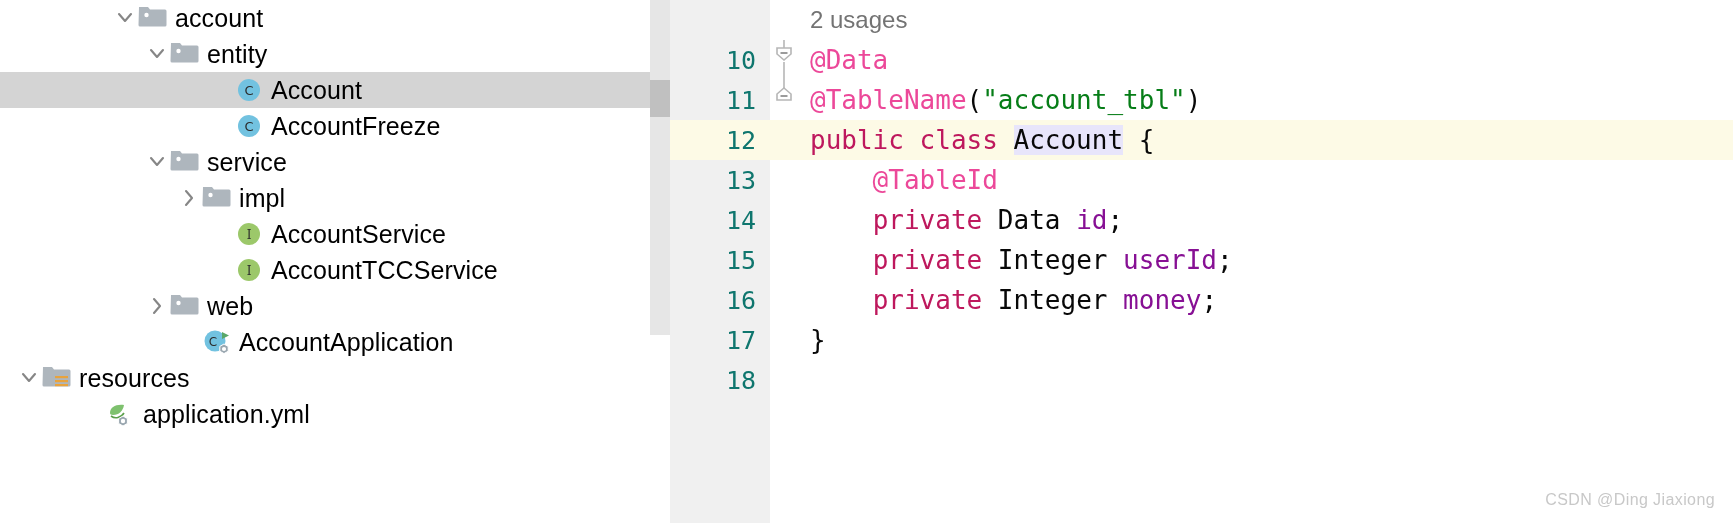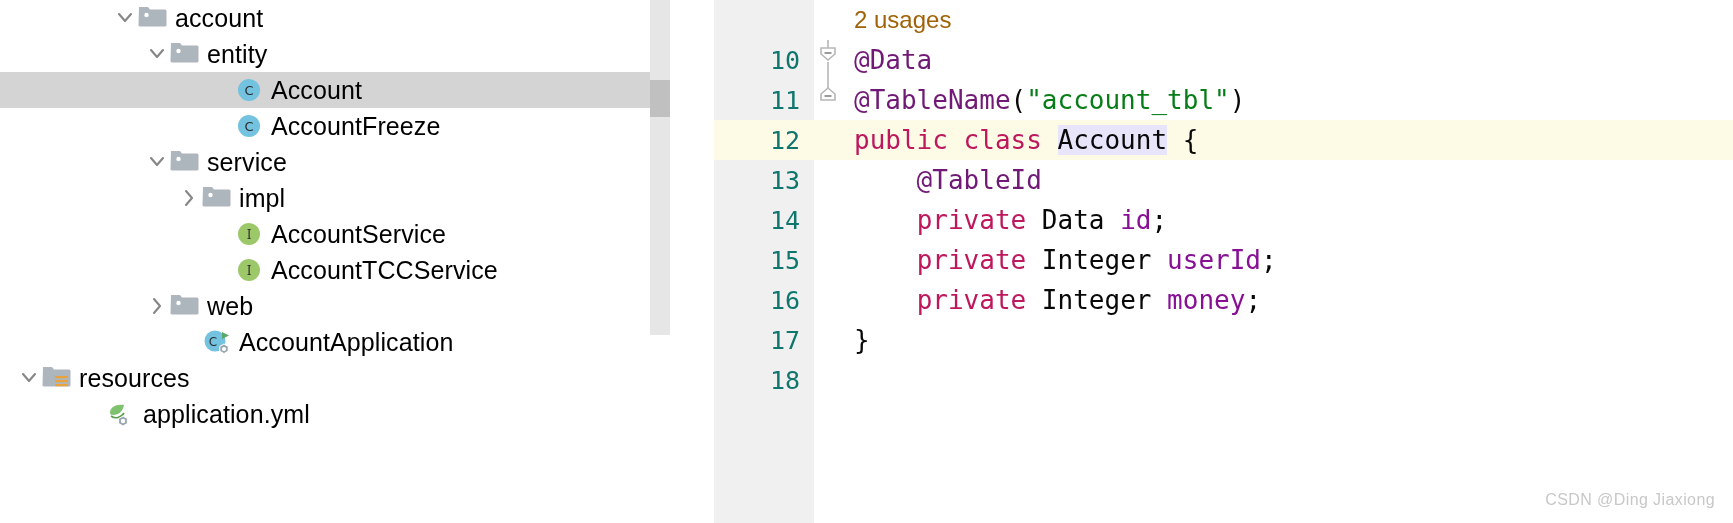--- a/index.html
+++ b/index.html
@@ -2,21 +2,21 @@
 <html><head>
 <meta charset="utf-8">
 <style>
   html,body{margin:0;padding:0;}
   body{
     width:1733px;height:523px;overflow:hidden;
     background:#ffffff;
     font-family:"Liberation Sans", sans-serif;
     -webkit-font-smoothing:antialiased;
   }
-  .app{position:relative;width:1733px;height:523px;display:flex;gap:44px;}
+  .app{position:relative;width:1733px;height:523px;display:flex;}
 
   
   .tree-panel{
     position:relative;
     width:670px;height:523px;
     background:#ffffff;
     flex:0 0 670px;
     overflow:hidden;
   }
   .tree-row{
@@ -117,25 +117,25 @@
     white-space:pre;
     color:#080808;
   }
   .usages{
     position:absolute;
     left:140px;top:0;
     height:40px;
     display:flex;align-items:center;
     font-family:"Liberation Sans", sans-serif;
     font-size:24px;
-    color:#a16207;
-  }
-
-  
-  .t-ann{color:#701a75;}
+    color:#737373;
+  }
+
+  
+  .t-ann{color:#ec4899;}
   .t-kw{color:#be185d;}
   .t-str{color:#067d17;}
   .t-field{color:#871094;}
   .t-plain{color:#080808;}
   .t-hl{background:#e8e5fb;}
 
   
   .fold{
     position:absolute;
     width:28px;height:40px;

